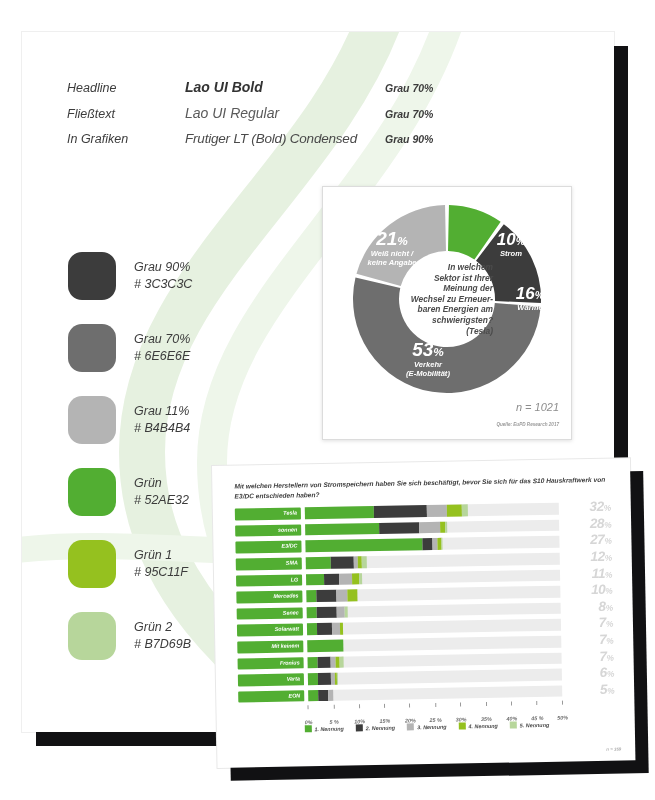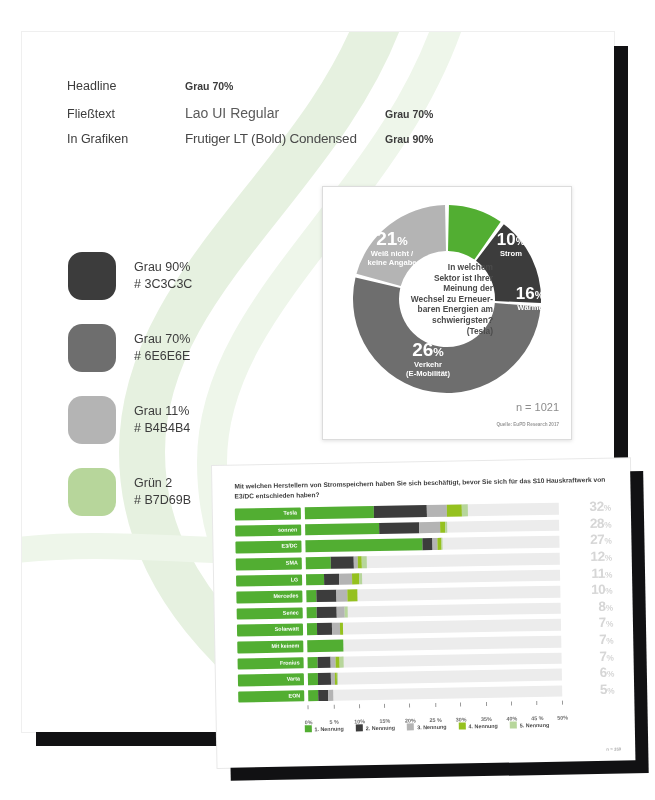--- a/index.html
+++ b/index.html
@@ -1,21 +1,21 @@
 <!DOCTYPE html>
 <html><head>
 <meta charset="utf-8">
 <style>
   html,body{margin:0;padding:0;}
   body{
     width:655px;height:800px;overflow:hidden;position:relative;
     background:#ffffff;
     font-family:"Liberation Sans","DejaVu Sans",sans-serif;
   }
-  .stage{position:absolute;inset:0;}
+  .stage{position:absolute;inset:0;font-style:italic;}
 
   
   .sheet{
     position:absolute;left:22px;top:32px;width:592px;height:700px;
     background:#ffffff;
     box-shadow:14px 14px 0 0 #111113, 0 0 0 1px #efefef;
     overflow:hidden;
   }
   .swoosh{position:absolute;inset:0;pointer-events:none;}
 
@@ -100,20 +100,21 @@
 
     <svg class="swoosh" viewBox="0 0 592 700" preserveAspectRatio="none">
       <path d="M360,-20 C300,150 120,250 120,420 C120,560 230,640 330,720" fill="none" stroke="#e6f1e0" stroke-width="46"></path>
       <path d="M430,-20 C370,170 190,270 190,430 C190,580 300,660 400,730" fill="none" stroke="#eef6ea" stroke-width="30"></path>
       <path d="M-20,520 C120,500 260,540 420,505" fill="none" stroke="#eef6ea" stroke-width="26"></path>
     </svg>
 
     <div class="typo">
       <div class="typo-row">
         <div class="typo-c1">Headline</div>
+        <div class="typo-c2 b">Lao UI Bold</div>
         <div class="typo-c3">Grau 70%</div>
       </div>
       <div class="typo-row">
         <div class="typo-c1">Fließtext</div>
         <div class="typo-c2 r">Lao UI Regular</div>
         <div class="typo-c3">Grau 70%</div>
       </div>
       <div class="typo-row">
         <div class="typo-c1">In Grafiken</div>
         <div class="typo-c2 c">Frutiger LT (Bold) Condensed</div>
@@ -134,20 +135,34 @@
         <div class="sw-txt">
           <div>Grau 70%</div>
           <div># 6E6E6E</div>
         </div>
       </div>
       <div class="sw-row">
         <div class="sw-chip" style="background:#B4B4B4"></div>
         <div class="sw-txt">
           <div>Grau 11%</div>
           <div># B4B4B4</div>
+        </div>
+      </div>
+      <div class="sw-row">
+        <div class="sw-chip" style="background:#52AE32"></div>
+        <div class="sw-txt">
+          <div>Grün</div>
+          <div># 52AE32</div>
+        </div>
+      </div>
+      <div class="sw-row">
+        <div class="sw-chip" style="background:#95C11F"></div>
+        <div class="sw-txt">
+          <div>Grün 1</div>
+          <div># 95C11F</div>
         </div>
       </div>
       <div class="sw-row">
         <div class="sw-chip" style="background:#B7D69B"></div>
         <div class="sw-txt">
           <div>Grün 2</div>
           <div># B7D69B</div>
         </div>
       </div>
     </div>
@@ -175,21 +190,21 @@
         <div class="d-pct" style="font-size:17px;"><span>10</span><span class="u">%</span></div>
         <div class="d-sub">Strom</div>
       </div>
 
       <div class="d-lab" style="left:172px;top:80px;width:54px;margin-top:12px;">
         <div class="d-pct" style="font-size:17px;"><span>16</span><span class="u">%</span></div>
         <div class="d-sub">Wärme</div>
       </div>
 
       <div class="d-lab" style="left:58px;top:147px;width:78px;">
-        <div class="d-pct" style="font-size:19px;"><span>26</span><span class="u">%</span></div>
+        <div class="d-pct" style="font-size:19px;"><span>53</span><span class="u">%</span></div>
         <div class="d-sub">Verkehr<br>(E-Mobilität)</div>
       </div>
 
       <div class="d-lab" style="left:22px;top:36px;width:78px;">
         <div class="d-pct" style="font-size:19px;"><span>21</span><span class="u">%</span></div>
         <div class="d-sub">Weiß nicht /<br>keine Angabe</div>
       </div>
     </div>
 
     <div class="n-note">n = 1021</div>

